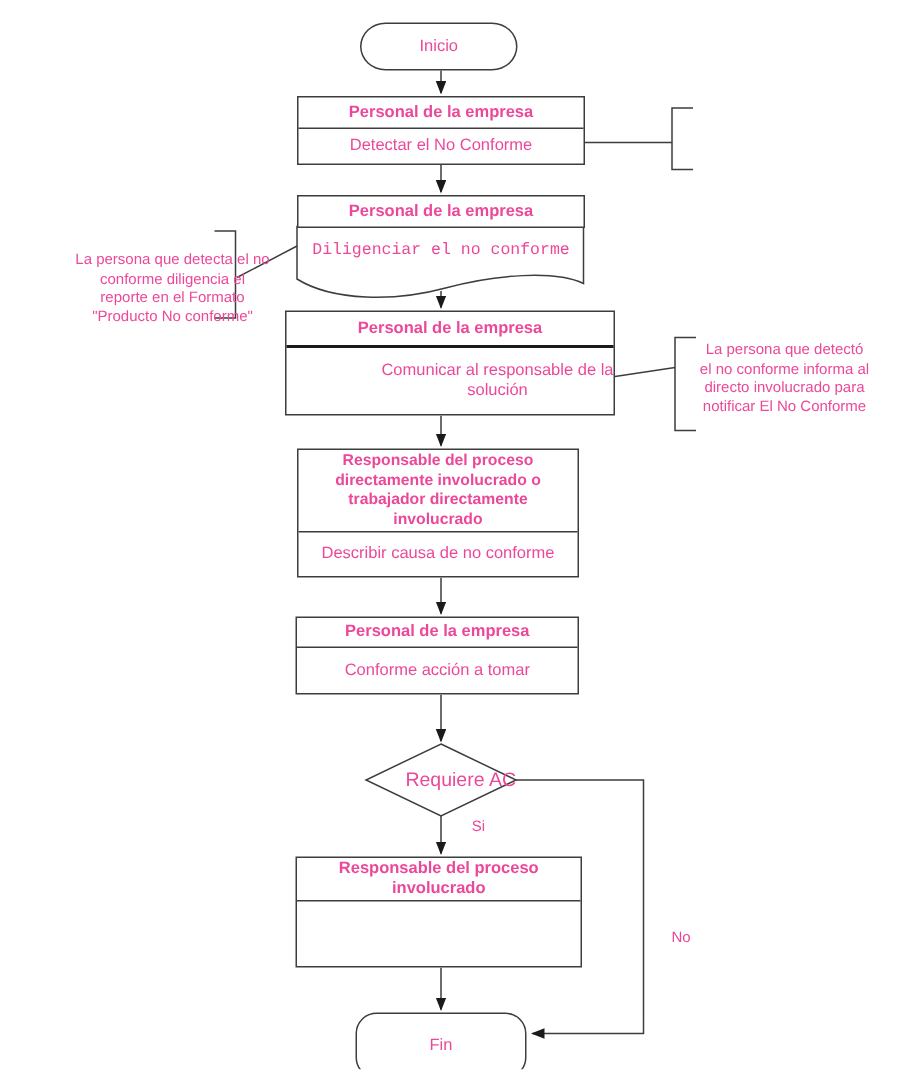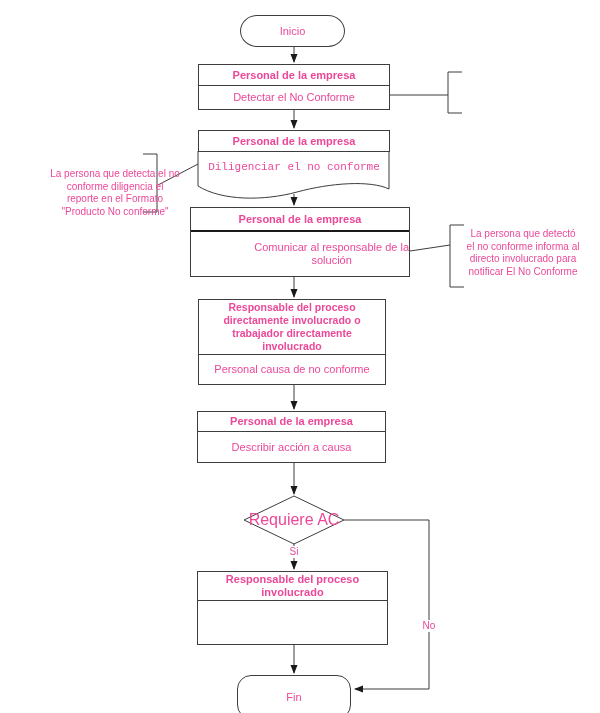--- a/index.html
+++ b/index.html
@@ -36,25 +36,25 @@
     position:absolute;z-index:2;font-size:11px;text-align:center;
     display:flex;align-items:flex-start;justify-content:center;padding-top:9px;
     box-sizing:border-box;
     font-family:Liberation Mono, monospace;
   }
   .note{
     position:absolute;z-index:2;font-size:10px;line-height:12.5px;
     text-align:center;
   }
   .diamond-label{
-    position:absolute;z-index:2;font-size:16px;text-align:center;line-height:12px;
+    position:absolute;z-index:2;font-size:13px;text-align:right;line-height:12px;
   }
   .edge-label{
     position:absolute;z-index:3;font-size:10px;text-align:center;
-    background:#fff;line-height:12px;
+    background:#fff;line-height:12px;margin-left:25px;
   }
 </style>
 </head>
 <body>
 
 <div class="canvas">
 
   <svg width="600" height="713" viewBox="0 0 600 713">
     <defs>
       <marker id="ah" markerUnits="userSpaceOnUse" markerWidth="9" markerHeight="8" refX="8" refY="3.5" orient="auto">
@@ -112,26 +112,26 @@
   </div>
 
   <div class="note" style="left:454px;top:228px;width:138px;">
       <div>La persona que detectó<br>el no conforme informa al<br>directo involucrado para<br>notificar El No Conforme</div>
     </div>
 
   <div class="shape box" style="left:198px;top:299px;width:188px;height:86px;">
     <div class="box-header small" style="height:55px;">
         <div>Responsable del proceso<br>directamente involucrado o<br>trabajador directamente<br>involucrado</div>
       </div>
-    <div class="box-body" style="height:29px;">Personal causa de no conforme</div>
+    <div class="box-body" style="height:29px;">Describir causa de no conforme</div>
   </div>
 
   <div class="shape box" style="left:197px;top:411px;width:189px;height:52px;">
     <div class="box-header" style="height:20px;">Personal de la empresa</div>
-    <div class="box-body" style="height:30px;">Describir acción a causa</div>
+    <div class="box-body" style="height:30px;">Conforme acción a tomar</div>
   </div>
 
   <div class="diamond-label" style="left:244px;top:514px;width:100px;">Requiere AC</div>
 
   <div class="edge-label" style="left:283px;top:546px;width:22px;">Si</div>
   <div class="edge-label" style="left:417px;top:620px;width:24px;">No</div>
 
   <div class="shape box" style="left:197px;top:571px;width:191px;height:74px;">
     <div class="box-header" style="height:29px;">
         <div>Responsable del proceso<br>involucrado</div>

